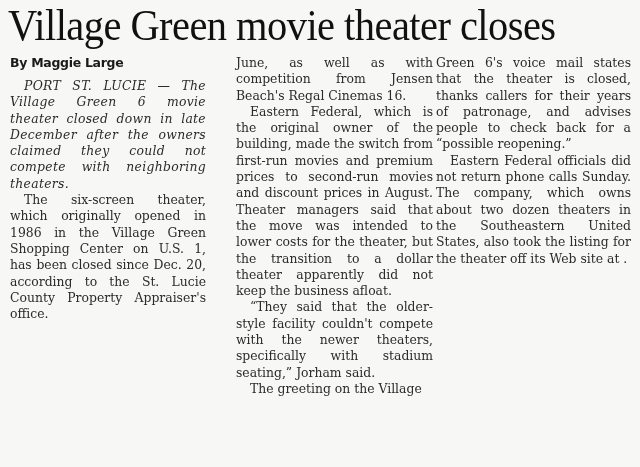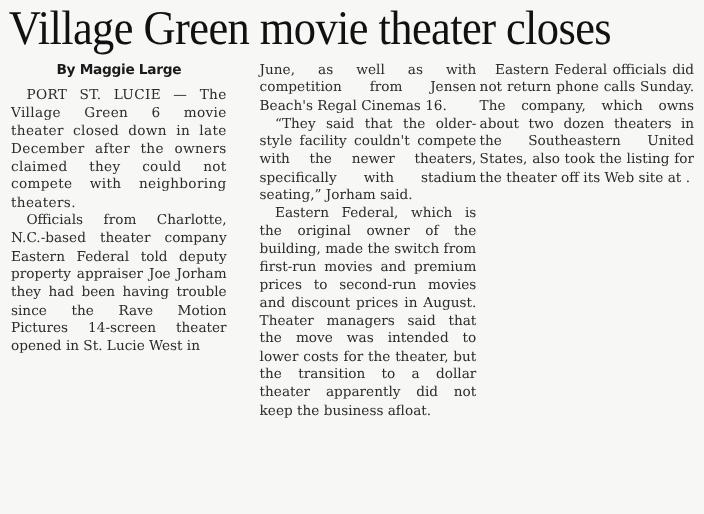--- a/index.html
+++ b/index.html
@@ -22,41 +22,43 @@
     font-size: 12.4px; line-height: 16.3px;
     text-align: justify; color: #2b2b2b;
   }
   .col1 { left: 10px; width: 196px; }
   .col2 { left: 236px; width: 197px; }
   .col3 { left: 436px; width: 195px; }
   .col p { margin: 0; text-indent: 14px; }
   .col p.cont { text-indent: 0; }
   .col p.first { text-indent: 14px; }
   .byline {
-    text-align: center; margin-bottom: 8px;
+    text-align: left; margin-bottom: 8px;
     font-family: "DejaVu Sans", "Liberation Sans", sans-serif;
   }
   .byline .name { font-size: 12.5px; font-weight: bold; line-height: 15px; display: block; color: #1a1a1a; letter-spacing: -0.3px; }
   .byline .role { font-size: 9.5px; line-height: 11px; display: block; color: #444; }
-  .dateline { letter-spacing: 0.3px; }
+  .dateline { letter-spacing: 0.3px; font-style: italic; }
 </style>
 </head>
 <body>
 
 <div class="headline">Village Green movie theater closes</div>
 
 <div class="col col1">
   <div class="byline">
     <span class="name">By Maggie Large</span>
   </div>
   <p class="first dateline">PORT ST. LUCIE — The Village Green 6 movie theater closed down in late December after the owners claimed they could not compete with neighboring theaters.</p>
-  <p>Officials from Charlotte, N.C.-based theater company Eastern Federal told deputy property appraiser Joe Jorham they had been having trouble since the Rave Motion Pictures 14-screen theater opened in St. Lucie West in</p>
+  <p>The six-screen theater, which originally opened in 1986 in the Village Green Shopping Center on U.S. 1, has been closed since Dec. 20, according to the St. Lucie County Property Appraiser's office.</p>
 </div>
 
 <div class="col col2">
   <p class="cont">June, as well as with competition from Jensen Beach's Regal Cinemas 16.</p>
+  <p>Eastern Federal, which is the original owner of the building, made the switch from first-run movies and premium prices to second-run movies and discount prices in August. Theater managers said that the move was intended to lower costs for the theater, but the transition to a dollar theater apparently did not keep the business afloat.</p>
   <p>“They said that the older-style facility couldn't compete with the newer theaters, specifically with stadium seating,” Jorham said.</p>
-  <p>Eastern Federal, which is the original owner of the building, made the switch from first-run movies and premium prices to second-run movies and discount prices in August. Theater managers said that the move was intended to lower costs for the theater, but the transition to a dollar theater apparently did not keep the business afloat.</p>
+  <p>The greeting on the Village</p>
 </div>
 
 <div class="col col3">
+  <p class="cont">Green 6's voice mail states that the theater is closed, thanks callers for their years of patronage, and advises people to check back for a “possible reopening.”</p>
   <p>Eastern Federal officials did not return phone calls Sunday. The company, which owns about two dozen theaters in the Southeastern United States, also took the listing for the theater off its Web site at .</p>
 </div>
 
 </body></html>

